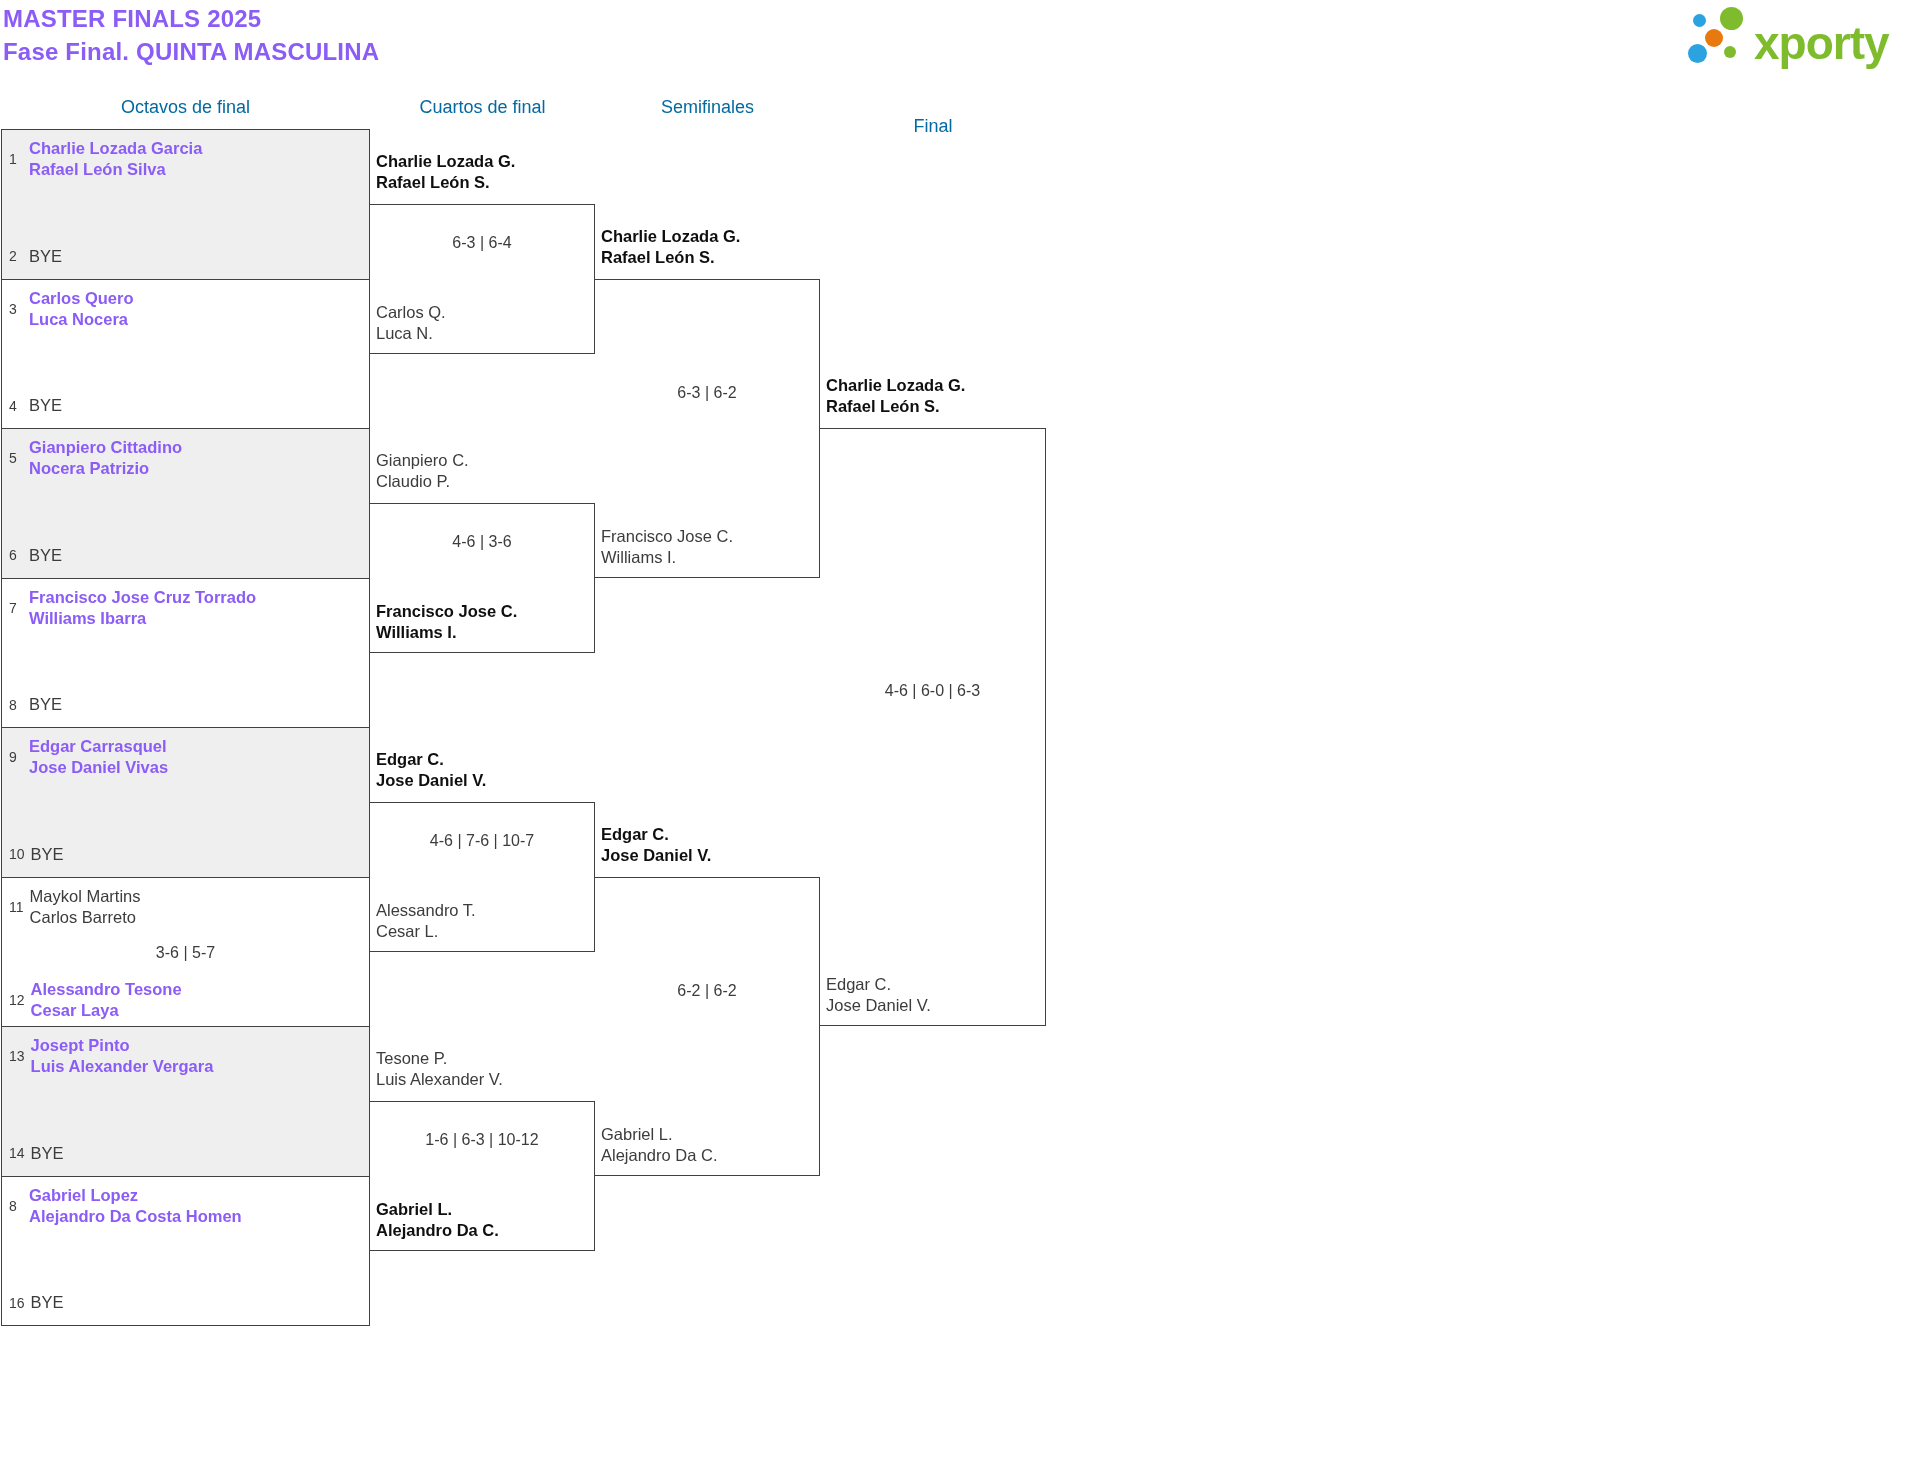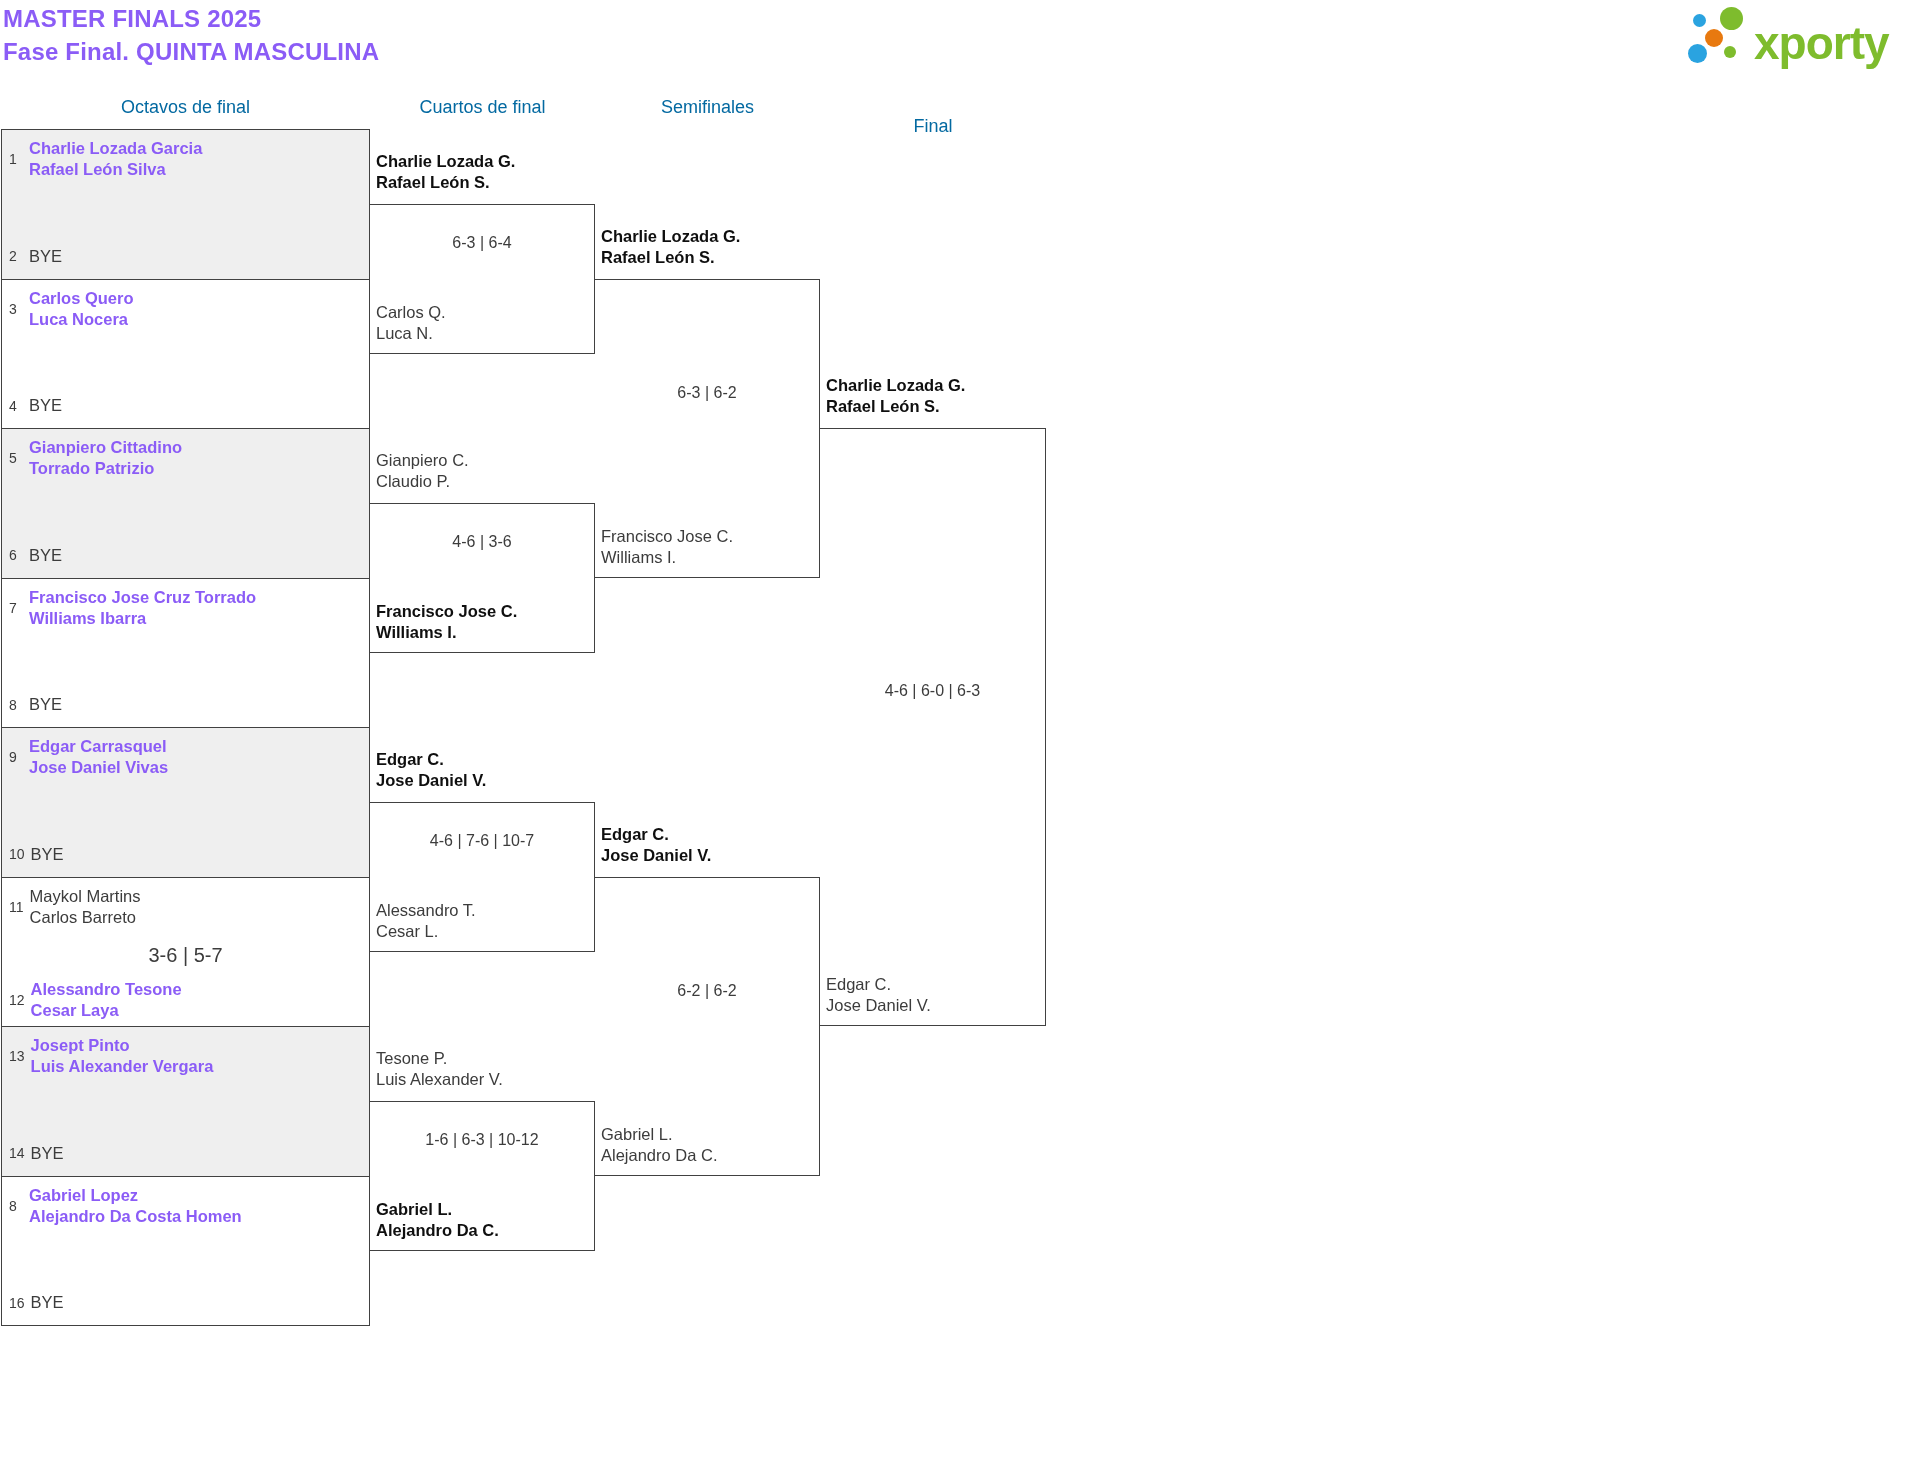--- a/index.html
+++ b/index.html
@@ -37,21 +37,21 @@
   .box.shade{background:#efefef;}
 
   .pair{position:absolute;left:7px;display:flex;align-items:center;gap:6px;}
   .pair-top{top:8px;}
   .pair-bot{bottom:12px;}
   .pair-bot.dbl{bottom:5px;}
   .seed{min-width:14px;font-size:14px;color:#3c3c3c;flex:0 0 auto;}
   .names{font-size:16.5px;line-height:21px;color:#3c3c3c;white-space:nowrap;}
   .names.win{font-weight:bold;color:#8b5cf6;}
   .bscore{position:absolute;left:0;right:0;top:66px;text-align:center;
-          font-size:20px;color:#3c3c3c;}
+          font-size:16px;color:#3c3c3c;}
 
   
   .conn{position:absolute;box-sizing:border-box;border:1px solid #414141;border-left:none;}
   .qf{left:370px;width:225px;height:150px;}
   .qf1{top:204px;} .qf2{top:503px;} .qf3{top:802px;} .qf4{top:1101px;}
   .sf{left:595px;width:225px;height:299px;}
   .sf1{top:279px;} .sf2{top:877px;}
   .fin{left:820px;width:226px;height:598px;top:428px;}
 
   .lbl{position:absolute;left:6px;font-size:16.5px;line-height:21px;
@@ -118,21 +118,21 @@
             <div>BYE</div>
           </div>
       </div>
     </div>
 
     <div class="box shade">
       <div class="pair pair-top">
         <span class="seed">5</span>
         <div class="names win">
           <div>Gianpiero Cittadino</div>
-            <div>Torrado Patrizio</div>
+            <div>Nocera Patrizio</div>
         </div>
       </div>
       <div class="pair pair-bot">
         <span class="seed">6</span>
         <div class="names">
             <div>BYE</div>
           </div>
       </div>
     </div>
 

